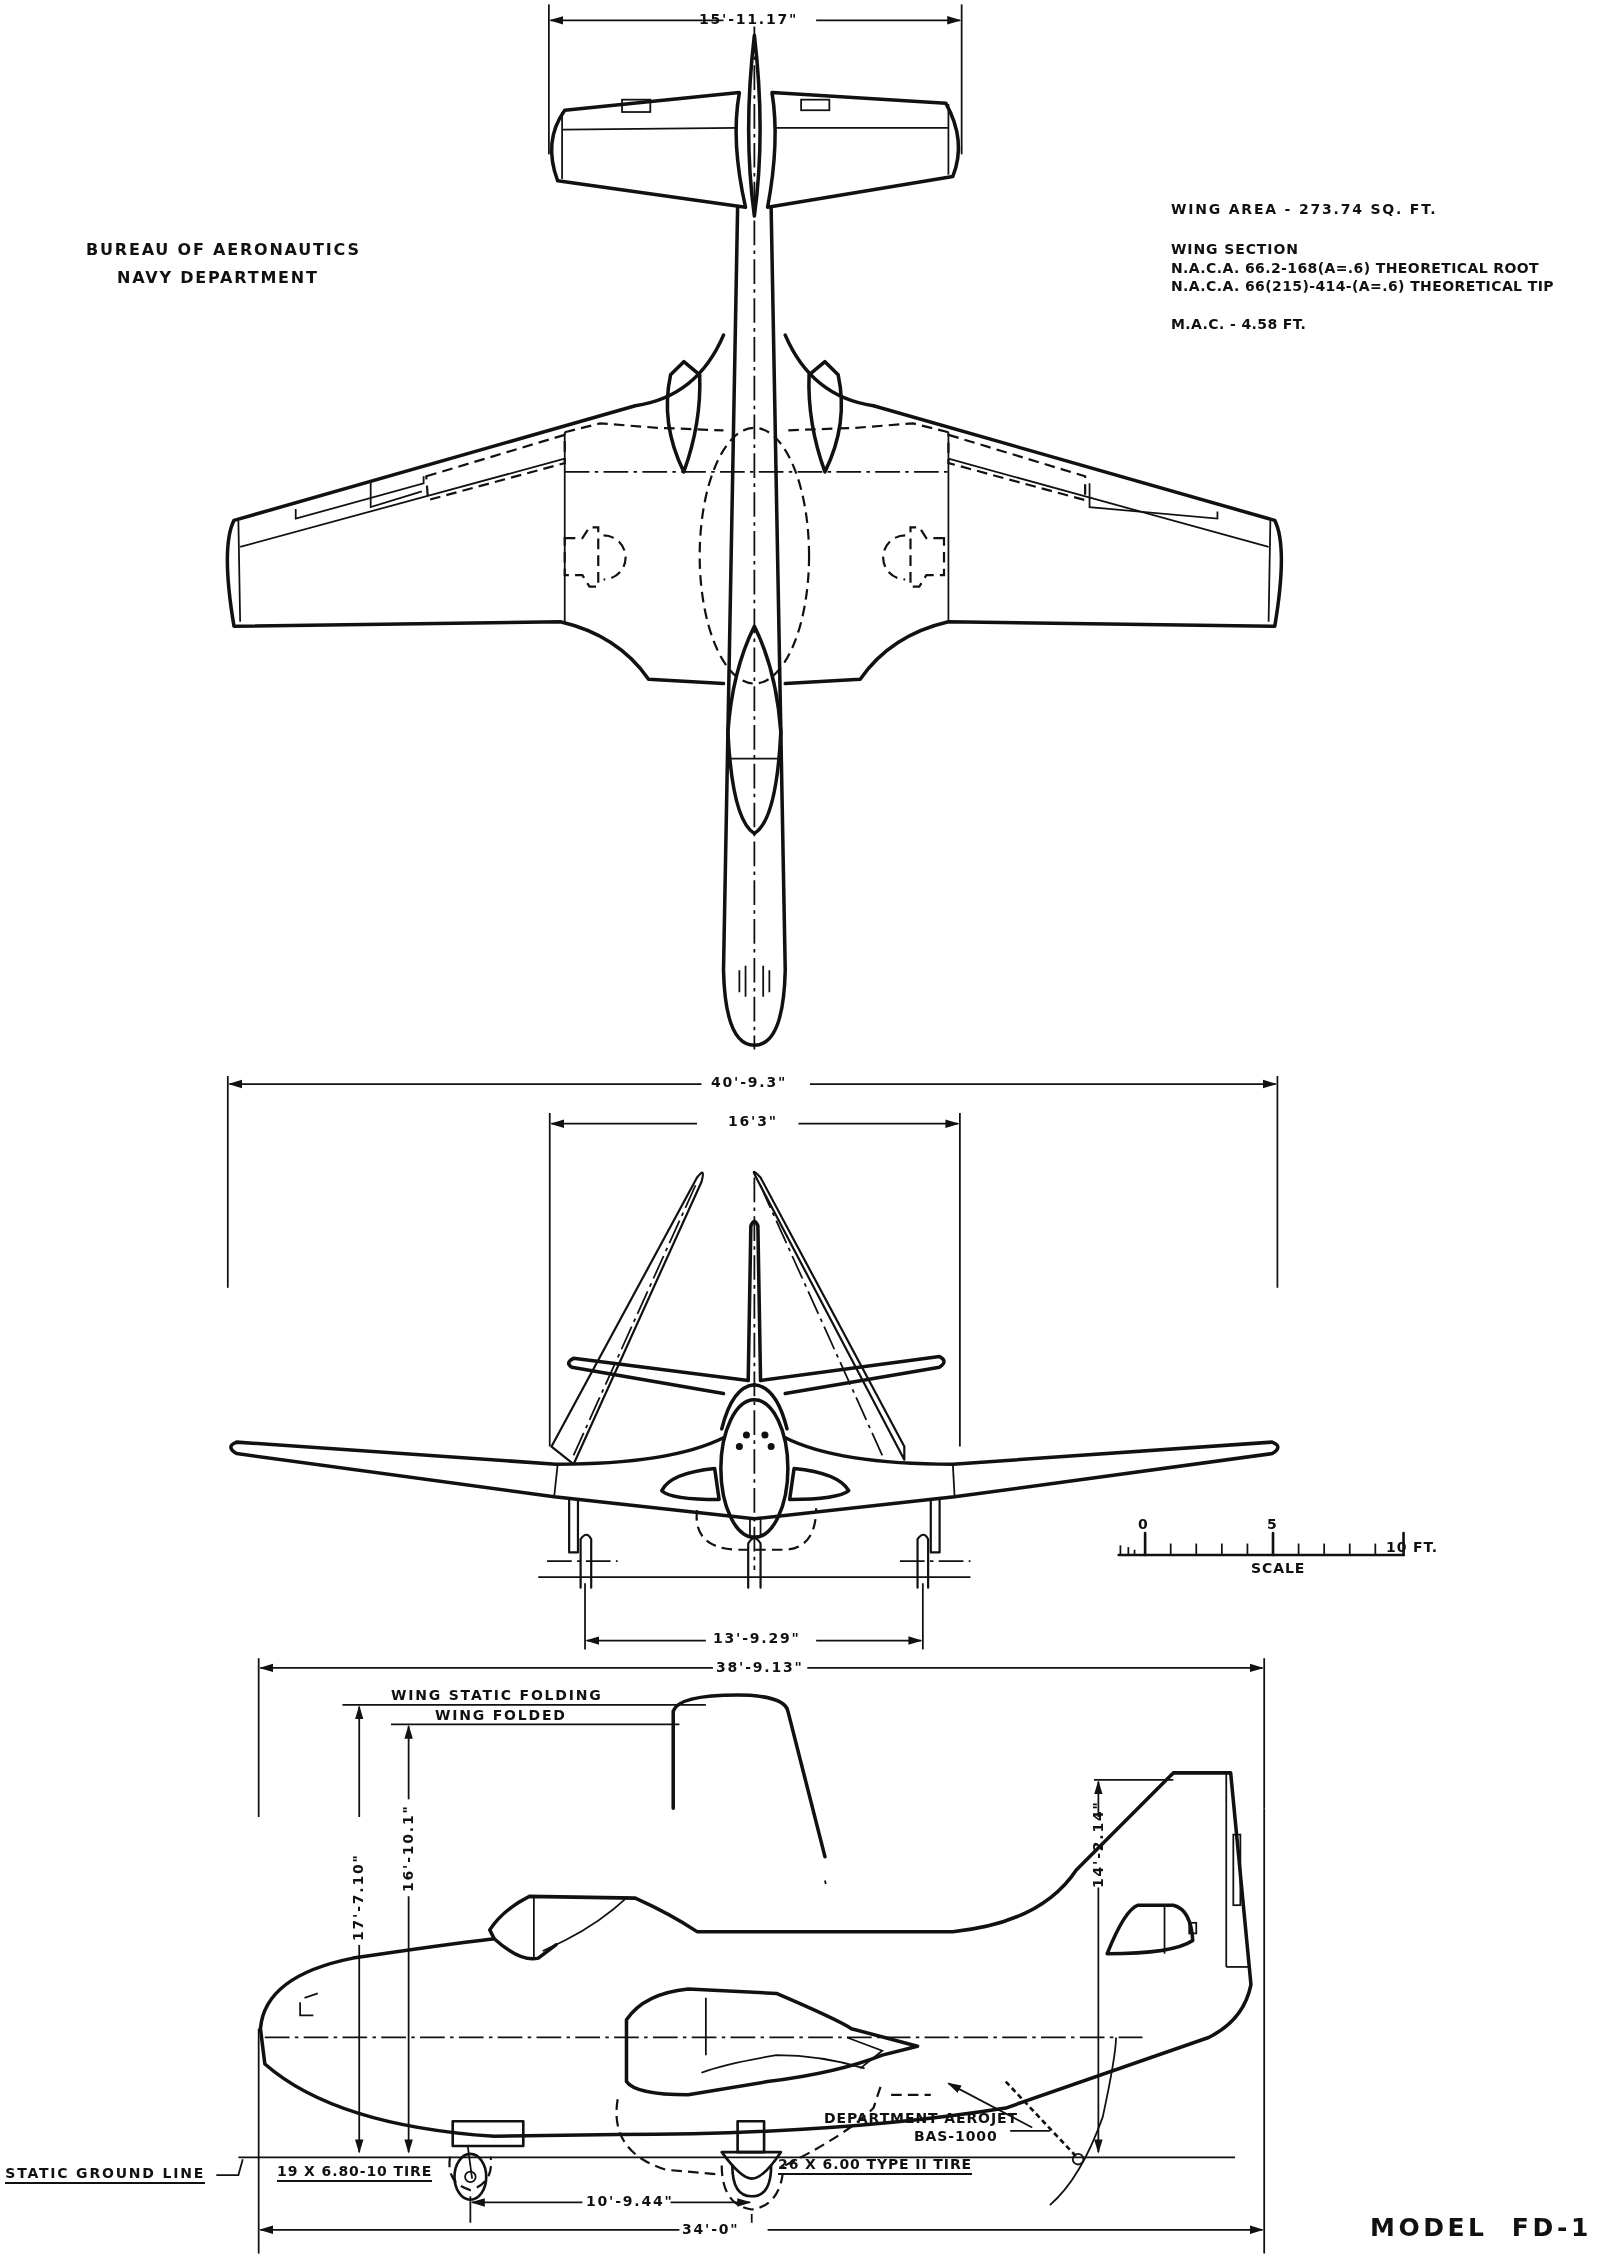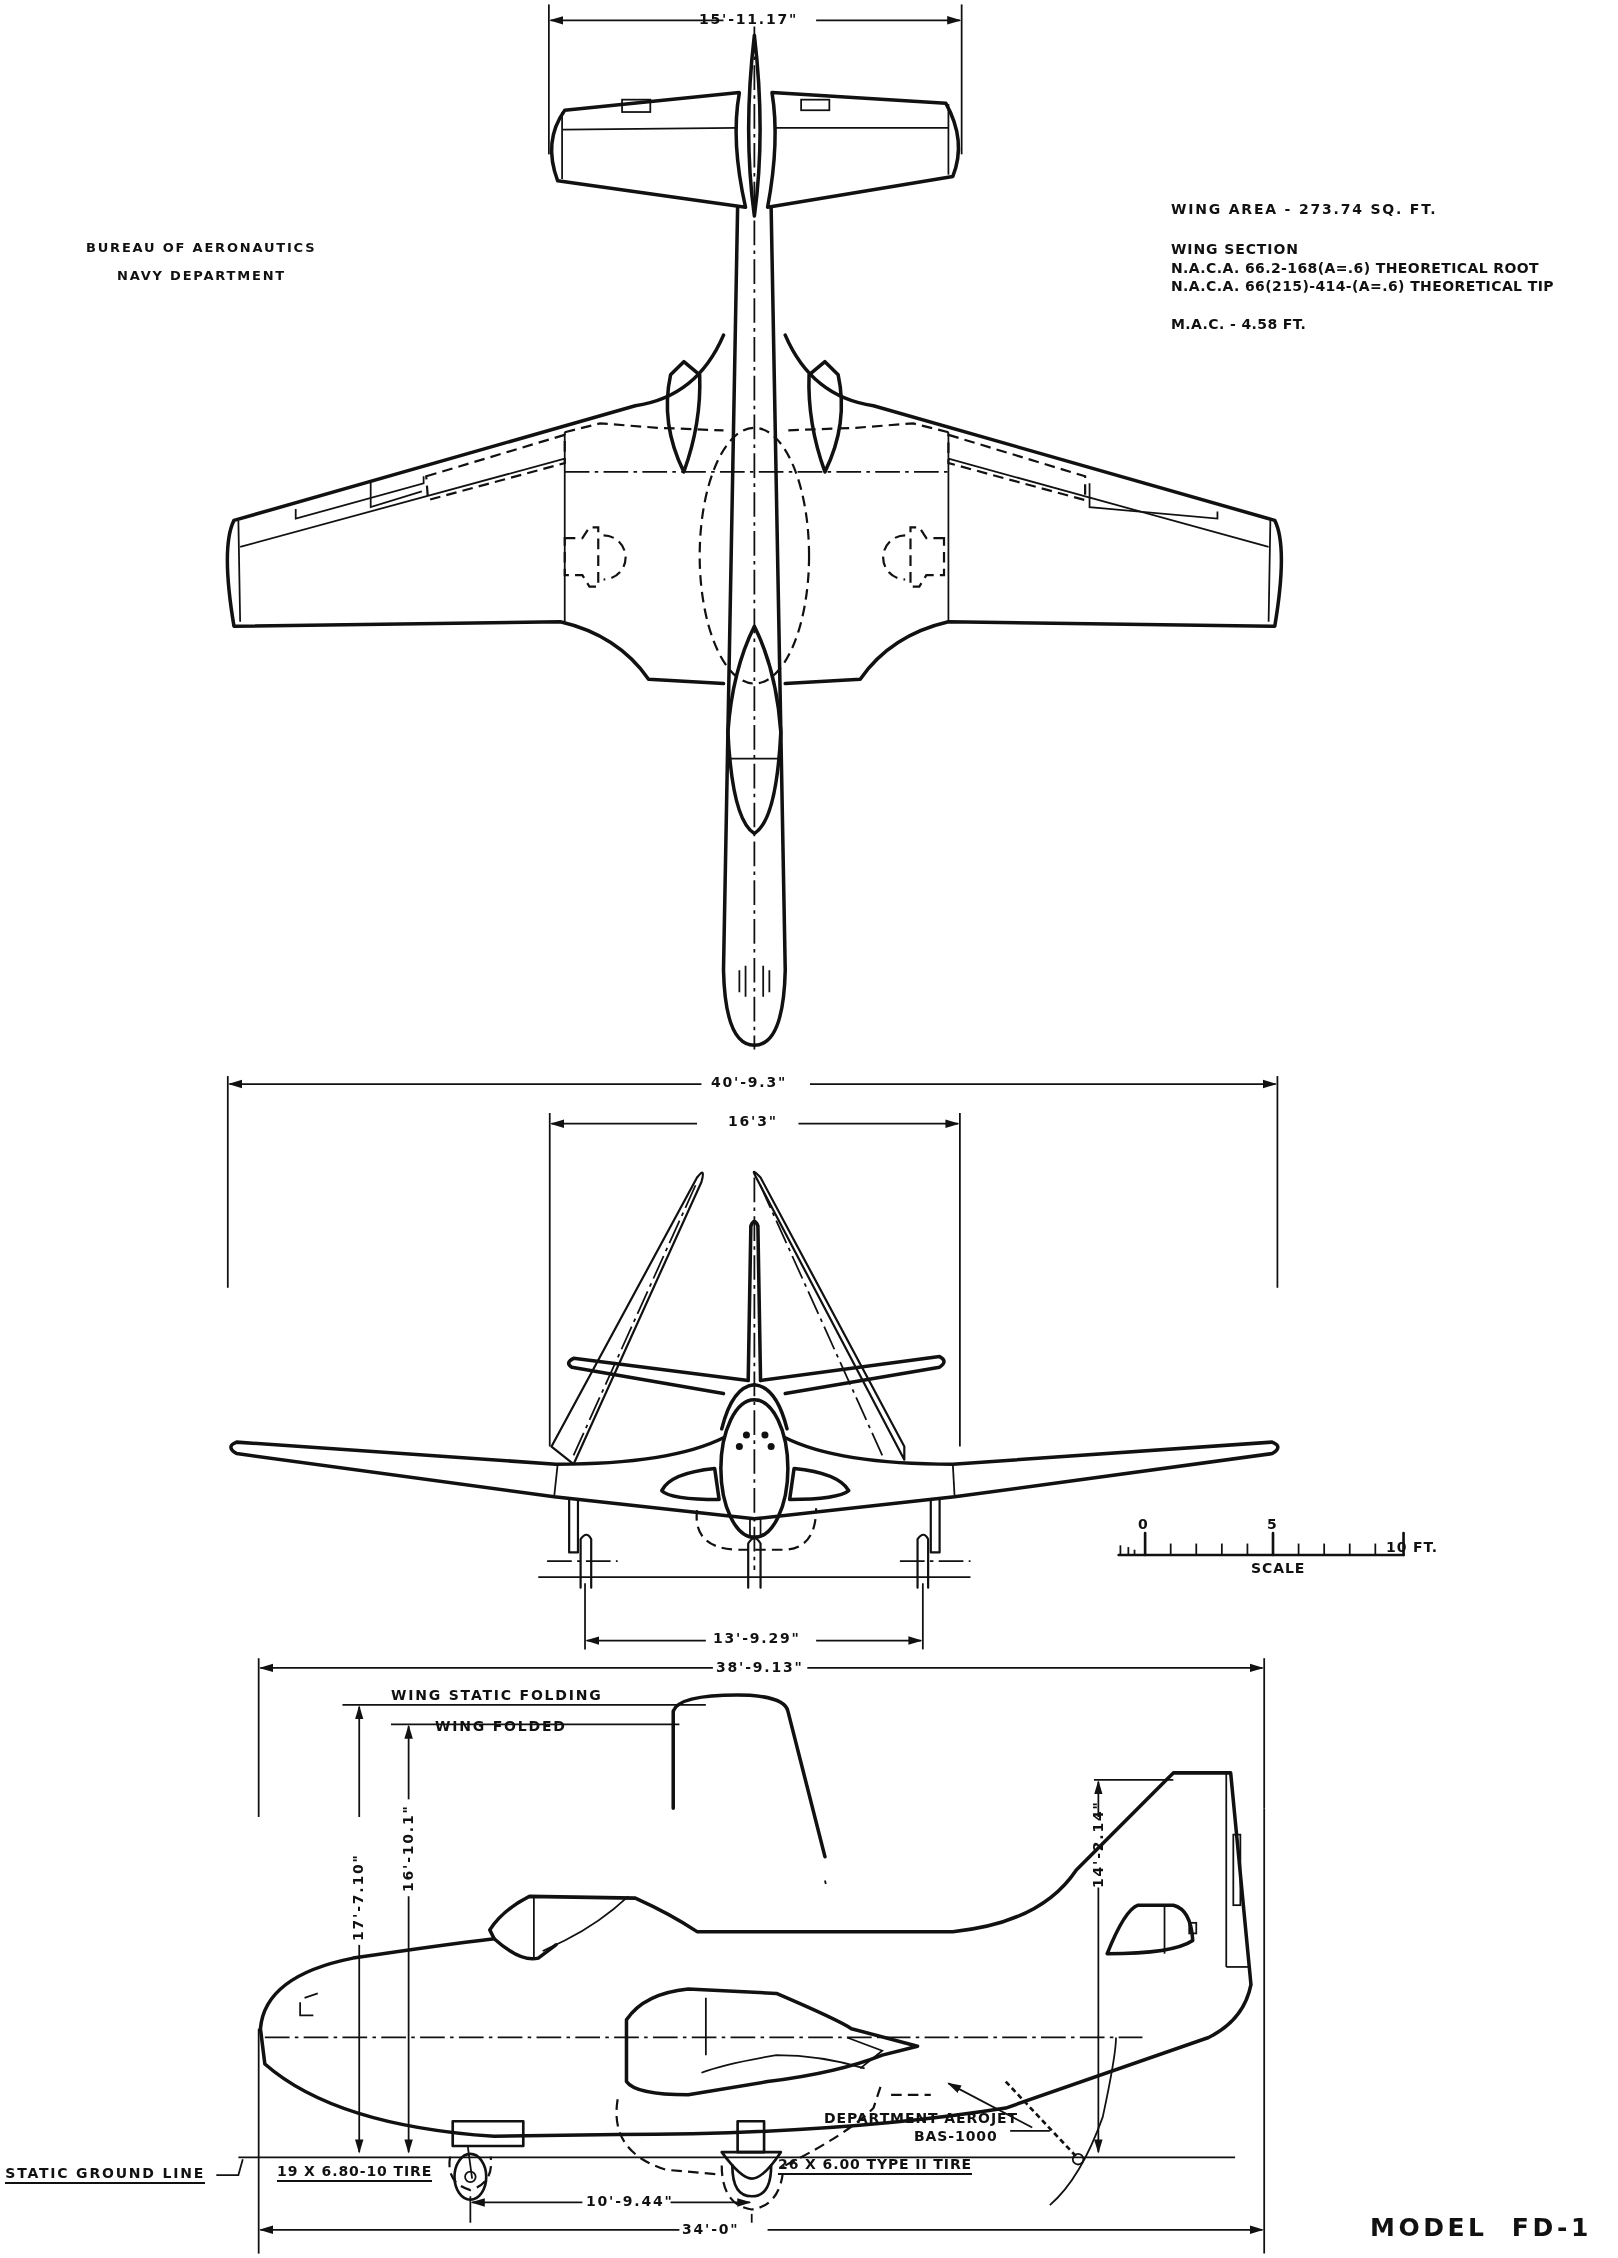--- a/index.html
+++ b/index.html
@@ -5,21 +5,21 @@
     html, body { margin: 0; padding: 0; background: #ffffff; }
     body { width: 1619px; height: 2258px; position: relative; overflow: hidden; font-family: "DejaVu Sans", sans-serif; color: #111; }
     svg#drawing { position: absolute; left: 0; top: 0; width: 1619px; height: 2258px; }
     .ln { stroke: #111; fill: none; stroke-width: 4; stroke-linejoin: round; stroke-linecap: round; }
     .thin { stroke: #111; fill: none; stroke-width: 2; }
     .dash { stroke: #111; fill: none; stroke-width: 2.5; stroke-dasharray: 12 7; }
     .center { stroke: #111; fill: none; stroke-width: 2; stroke-dasharray: 28 6 4 6; }
     .dim { stroke: #111; fill: none; stroke-width: 2; }
     .txt { position: absolute; font-family: "DejaVu Sans", sans-serif; font-weight: bold; color: #111; white-space: nowrap; letter-spacing: 1.8px; }
     .t16 { font-size: 14px; }
-    .t18 { font-size: 13px; }
+    .t18 { font-size: 16px; }
     .t28 { font-size: 25px; letter-spacing: 3.5px; font-weight: bold; }
     .ul { border-bottom: 2.6px solid #111; padding-bottom: 0.9px; }
     .vert { transform: rotate(-90deg); transform-origin: left top; }
   </style>
 </head>
 <body>
 
 <svg id="drawing" viewBox="0 0 1835 2560" xmlns="http://www.w3.org/2000/svg">
   <defs>
     <marker id="arr" viewBox="0 0 10 10" refX="9" refY="5" markerWidth="8" markerHeight="8" orient="auto-start-reverse">
@@ -260,21 +260,21 @@
 
 <div>
   <div class="txt t16" style="left:1138px; top:1516px;">0</div>
   <div class="txt t16" style="left:1267px; top:1516px;">5</div>
   <div class="txt t16" style="left:1386px; top:1516px; letter-spacing:0.9px;margin-top:23px;">10 FT.</div>
   <div class="txt t16" style="left:1251px; top:1560px; letter-spacing:0.9px;">SCALE</div>
 </div>
 
 <div class="txt t16" style="left:716px; top:1659px;">38'-9.13"</div>
 <div class="txt t16" style="left:391px; top:1687px;">WING STATIC FOLDING</div>
-<div class="txt t16" style="left:435px; top:1707px;margin-top:11px;">WING FOLDED</div>
+<div class="txt t16" style="left:435px; top:1707px;">WING FOLDED</div>
 
 <div class="txt t16 vert" style="left:350px; top:1941px;">17'-7.10"</div>
 <div class="txt t16 vert" style="left:400px; top:1892px;">16'-10.1"</div>
 <div class="txt t16 vert" style="left:1090px; top:1888px;">14'-2.14"</div>
 
 <div class="txt t16" style="left:824px; top:2110px; letter-spacing:0.9px;">DEPARTMENT AEROJET</div>
 <div class="txt t16" style="left:914px; top:2128px; letter-spacing:0.9px;">BAS-1000</div>
 
 <div class="txt t16 ul" style="left:277px; top:2163px; letter-spacing:0.9px;">19 X 6.80-10 TIRE</div>
 <div class="txt t16 ul" style="left:778px; top:2156px; letter-spacing:0.9px;">26 X 6.00 TYPE II TIRE</div>

